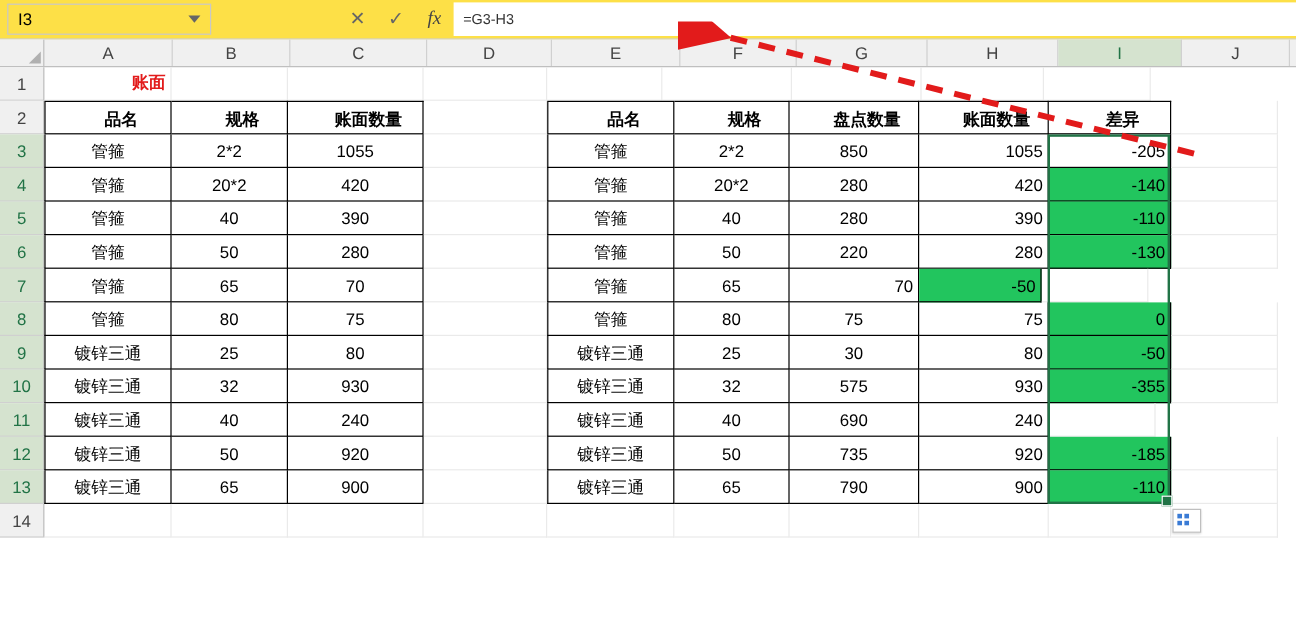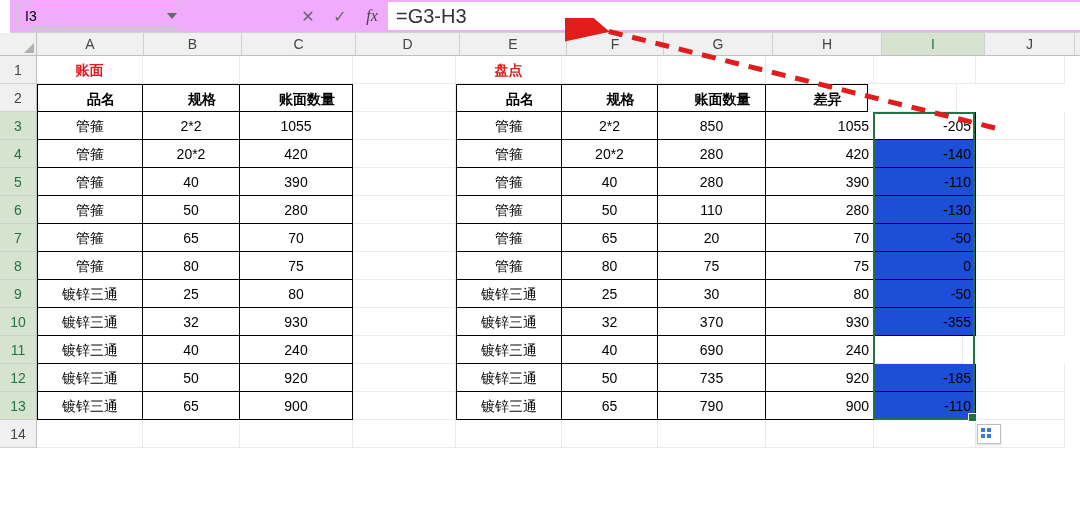--- a/index.html
+++ b/index.html
@@ -1,47 +1,47 @@
 <!DOCTYPE html>
 <html><head>
 <meta charset="utf-8">
 <style>
   html,body{margin:0;padding:0;font-family:"Segoe UI","Microsoft YaHei",Arial,sans-serif;font-size:14px;background:#fff;color:#000;}
   .wrap{width:1080px;height:526px;position:relative;overflow:hidden;}
   
-  .fbar{display:flex;align-items:center;height:32px;border-bottom:1px solid #d0d0d0;background:#f0abfc;margin-left:10px;}
+  .fbar{display:flex;align-items:center;height:32px;border-bottom:1px solid #d0d0d0;background:#fde047;}
   .namebox{width:170px;height:26px;border:1px solid #c8c8c8;margin:0 6px;display:flex;align-items:center;padding:0 8px;box-sizing:border-box;}
   .nbtext{flex:1;}
   .dd{width:0;height:0;border-left:5px solid transparent;border-right:5px solid transparent;border-top:6px solid #666;}
   .sep{width:100px;}
   .fbtn{width:32px;height:26px;display:flex;align-items:center;justify-content:center;color:#666;font-size:16px;}
   .fbtn.fx{font-style:italic;font-family:Liberation Serif, serif;color:#444;}
-  .formula-input{flex:1;height:26px;border:none;outline:none;font-size:20px;padding-left:8px;color:#333;}
+  .formula-input{flex:1;height:26px;border:none;outline:none;font-size:12px;padding-left:8px;color:#333;}
   
   .colhdr{height:22px;background:#f0f0f0;border-bottom:1px solid #bfbfbf;display:flex;}
   .corner{width:36px;border-right:1px solid #bfbfbf;height:22px;background:#f0f0f0;position:relative;}
   .corner:after{content:"";position:absolute;right:2px;bottom:2px;border-left:10px solid transparent;border-bottom:10px solid #b0b0b0;}
   .ch{border-right:1px solid #d0d0d0;text-align:center;line-height:22px;color:#444;}
   .ch.sel{background:#d5e3cf;color:#217346;}
   
   .grid{position:relative;}
   .row{display:flex;height:28px;}
   .rh{width:36px;background:#f0f0f0;border-right:1px solid #bfbfbf;border-bottom:1px solid #d0d0d0;text-align:center;line-height:28px;color:#444;}
   .rh.sel{background:#d5e3cf;color:#217346;}
   .cell{border-right:1px solid #eaeaea;border-bottom:1px solid #eaeaea;line-height:28px;padding:0 4px;overflow:hidden;white-space:nowrap;box-sizing:border-box;text-align:center;}
   .cell.r{text-align:right;}
-  .cell.red{color:#e21b1b;font-weight:600;text-align:center;}
+  .cell.red{color:#e21b1b;font-weight:600;text-align:right;font-family:Liberation Mono, monospace;}
   .cell.bold{font-weight:600;}
   .bt{border-top:1.8px solid #000;padding-left:26px;}
   .bb{border-bottom:1.8px solid #000;}
   .bl{border-left:1.8px solid #000;}
   .br{border-right:1.8px solid #000;}
   .bm{border-right:1.3px solid #000;}
   .bmb{border-bottom:1.3px solid #000;}
-  .gsel{background:#1d4ed8;}
+  .gsel{background:#22c55e;}
   
   .selbox{position:absolute;border:2px solid #217346;box-sizing:border-box;pointer-events:none;}
   .selbox .handle{position:absolute;right:-4px;bottom:-4px;width:7px;height:7px;background:#217346;border:1px solid #fff;}
   .autofill{position:absolute;width:22px;height:18px;border:1px solid #bfbfbf;background:#fff;box-shadow:0 1px 2px rgba(0,0,0,.15);}
   .autofill .ico{width:10px;height:10px;margin:3px 0 0 3px;}
   
   .arrow{position:absolute;pointer-events:none;}
   
   .cA{width:106px;} .cB{width:97px;} .cC{width:113px;} .cD{width:103px;}
   .cE{width:106px;} .cF{width:96px;} .cG{width:108px;} .cH{width:108px;}
@@ -77,35 +77,35 @@
   <div class="ch cJ">J</div>
 </div>
 
 <div class="grid" id="grid">
       <div class="row">
         <div class="rh">1</div>
         <div class="cell cA red">账面</div>
         <div class="cell cB"></div>
         <div class="cell cC"></div>
         <div class="cell cD"></div>
-        <div class="cell cE red">盘点</div>
         <div class="cell cF"></div>
         <div class="cell cG"></div>
         <div class="cell cH"></div>
         <div class="cell cI"></div>
         <div class="cell cJ"></div>
       </div>
       <div class="row">
         <div class="rh">2</div>
         <div class="cell cA bold bt bl bm bmb">品名</div>
         <div class="cell cB bold bt bm bmb">规格</div>
         <div class="cell cC bold bt br bmb">账面数量</div>
         <div class="cell cD"></div>
         <div class="cell cE bold bt bl bm bmb">品名</div>
         <div class="cell cF bold bt bm bmb">规格</div>
+        <div class="cell cG bold bt bm bmb">盘点数量</div>
         <div class="cell cH bold bt bm bmb">账面数量</div>
         <div class="cell cI bold bt br bmb">差异</div>
         <div class="cell cJ"></div>
       </div>
       <div class="row">
         <div class="rh sel">3</div>
         <div class="cell cA bl bm bmb">管箍</div>
         <div class="cell cB bm bmb">2*2</div>
         <div class="cell cC br bmb">1055</div>
         <div class="cell cD"></div>
@@ -143,34 +143,33 @@
         <div class="cell cJ"></div>
       </div>
       <div class="row">
         <div class="rh sel">6</div>
         <div class="cell cA bl bm bmb">管箍</div>
         <div class="cell cB bm bmb">50</div>
         <div class="cell cC br bmb">280</div>
         <div class="cell cD"></div>
         <div class="cell cE bl bm bmb">管箍</div>
         <div class="cell cF bm bmb">50</div>
-        <div class="cell cG bm bmb">110</div>
+        <div class="cell cG bm bmb">220</div>
         <div class="cell cH r bm bmb">280</div>
         <div class="cell cI r br gsel bmb">-130</div>
         <div class="cell cJ"></div>
       </div>
       <div class="row">
         <div class="rh sel">7</div>
         <div class="cell cA bl bm bmb">管箍</div>
         <div class="cell cB bm bmb">65</div>
         <div class="cell cC br bmb">70</div>
         <div class="cell cD"></div>
         <div class="cell cE bl bm bmb">管箍</div>
         <div class="cell cF bm bmb">65</div>
-        <div class="cell cG bm bmb">20</div>
         <div class="cell cH r bm bmb">70</div>
         <div class="cell cI r br gsel bmb">-50</div>
         <div class="cell cJ"></div>
       </div>
       <div class="row">
         <div class="rh sel">8</div>
         <div class="cell cA bl bm bmb">管箍</div>
         <div class="cell cB bm bmb">80</div>
         <div class="cell cC br bmb">75</div>
         <div class="cell cD"></div>
@@ -195,21 +194,21 @@
         <div class="cell cJ"></div>
       </div>
       <div class="row">
         <div class="rh sel">10</div>
         <div class="cell cA bl bm bmb">镀锌三通</div>
         <div class="cell cB bm bmb">32</div>
         <div class="cell cC br bmb">930</div>
         <div class="cell cD"></div>
         <div class="cell cE bl bm bmb">镀锌三通</div>
         <div class="cell cF bm bmb">32</div>
-        <div class="cell cG bm bmb">370</div>
+        <div class="cell cG bm bmb">575</div>
         <div class="cell cH r bm bmb">930</div>
         <div class="cell cI r br gsel bmb">-355</div>
         <div class="cell cJ"></div>
       </div>
       <div class="row">
         <div class="rh sel">11</div>
         <div class="cell cA bl bm bmb">镀锌三通</div>
         <div class="cell cB bm bmb">40</div>
         <div class="cell cC br bmb">240</div>
         <div class="cell cD"></div>

